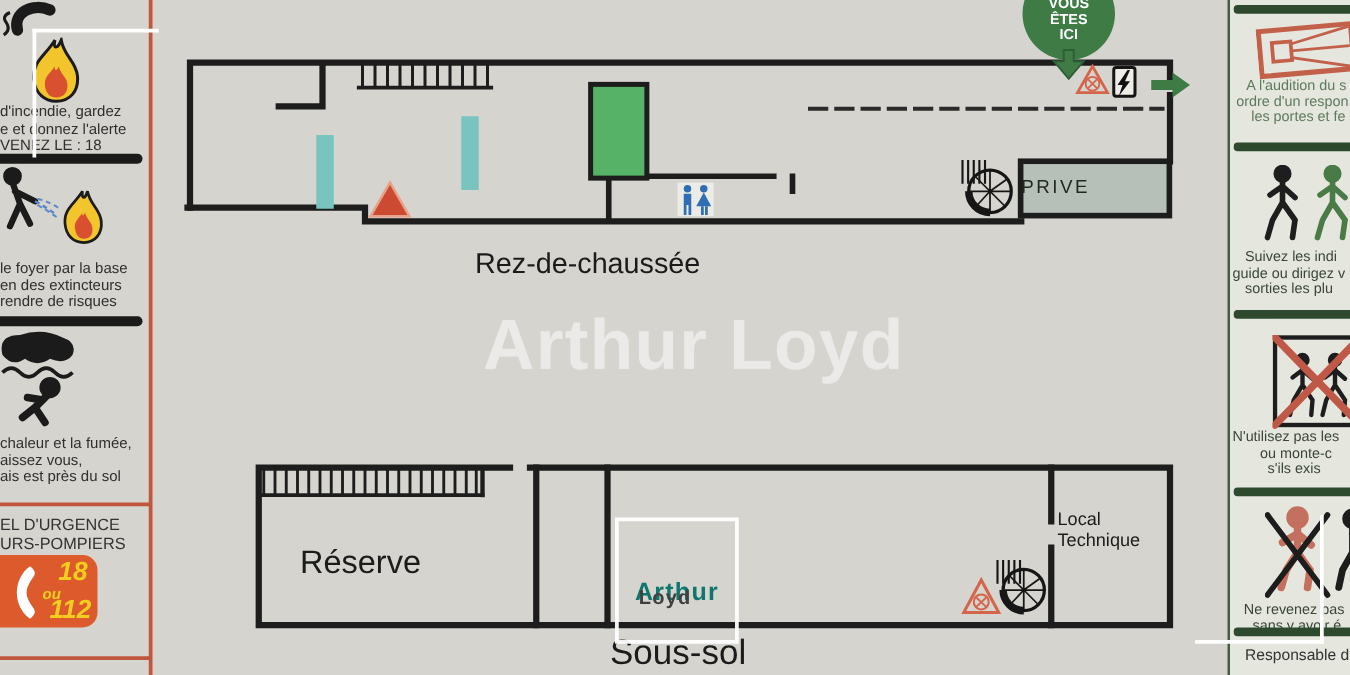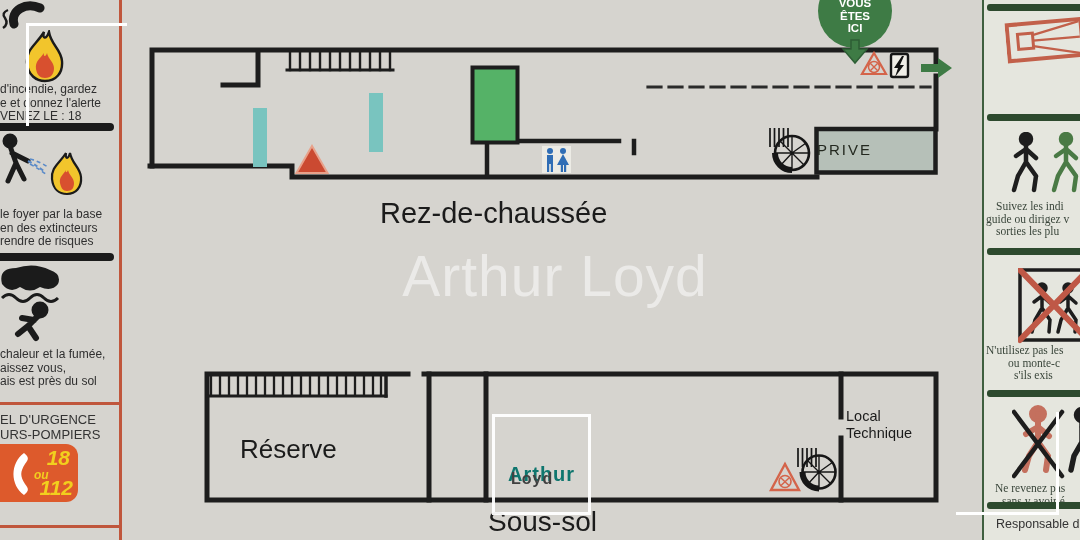--- a/index.html
+++ b/index.html
@@ -14,39 +14,39 @@
   #left-panel{left:0;top:0;width:142px;height:540px;overflow:hidden;}
   .lp-text{color:#2f2f2f;font-size:12px;line-height:13.5px;white-space:nowrap;}
   .lp-bar{left:-10px;width:124px;height:8px;background:#1b1b1b;border-radius:4px;}
   .orange-line{background:#c0563c;height:3px;}
   #left-border{left:119px;top:0;width:3px;height:540px;background:#c0563c;}
   #emergency-box{left:-12px;top:444px;width:90px;height:58px;background:#dd5a2c;border-radius:12px;}
   .num{color:#f2cf1e;font-style:italic;font-weight:700;line-height:1;}
   .em-title{color:#333;font-size:13px;line-height:14.5px;font-weight:400;white-space:nowrap;}
   
   .plan-label{color:#1b1b1b;text-align:left;}
-  #rez-label{left:380px;top:197px;width:354px;font-size:29px;}
+  #rez-label{left:380px;top:197px;width:354px;font-size:23px;}
   #soussol-label{left:488px;top:506px;width:204px;font-size:28px;}
   #prive-label{left:817px;top:141px;width:119px;font-size:15px;letter-spacing:2px;color:#23281f;}
   #reserve-label{left:240px;top:434px;width:162px;font-size:26px;}
   #local-label{left:846px;top:408px;width:92px;font-size:14.5px;line-height:17px;}
   #yah-label{left:822px;top:-3px;width:66px;text-align:center;color:#fff;font-weight:700;font-size:11.5px;line-height:12.5px;}
   
-  #watermark{left:340px;top:243px;width:430px;text-align:center;font-size:57px;font-weight:400;
+  #watermark{left:340px;top:243px;width:430px;text-align:center;font-size:57px;font-weight:700;
     color:rgba(255,255,255,0.52);letter-spacing:1px;white-space:nowrap;}
   #logo-box{left:492px;top:414px;width:93px;height:95px;border:3px solid rgba(255,255,255,0.95);}
   #logo-box .l1{position:absolute;left:13px;top:46px;color:#0f766e;font-size:20px;font-weight:700;letter-spacing:1px;}
   #logo-box .l2{position:absolute;left:16px;top:53px;color:#404040;font-size:16px;font-weight:700;letter-spacing:1px;}
   
   #right-panel{left:982px;top:0;width:98px;height:540px;overflow:hidden;
     background:#e5e6de;border-left:2px solid #3f5f3f;}
   .rp-bar{left:3px;width:110px;height:7px;background:#2d4a2e;border-radius:3px;}
   .rp-text{white-space:nowrap;font-size:11.5px;line-height:12.5px;}
   .rp-green{color:#5d7a5d;}
-  .rp-dark{color:#39453a;font-family:Liberation Serif, serif;}
+  .rp-dark{color:#39453a;}
   
   #bracket-tl{left:26px;top:23px;width:98px;height:100px;border-left:3px solid #fff;border-top:3px solid #fff;}
   #bracket-br{left:956px;top:412px;width:100px;height:100px;border-right:3px solid #fff;border-bottom:3px solid #fff;}
 </style>
 </head>
 <body>
 
 <svg class="abs" style="left:0;top:0;" width="1080" height="540" viewBox="0 0 1080 540">
 
   <g stroke="#1d1d1d" fill="none" stroke-linecap="square">
@@ -217,20 +217,25 @@
 <div class="abs" id="right-panel">
   <div class="abs rp-bar" style="top:4px"></div>
 
   <svg class="abs" style="left:22px;top:16px;transform:rotate(-5deg)" width="80" height="48" viewBox="0 0 80 48">
     <g stroke="#c2604a" fill="none">
       <rect x="2" y="6" width="74" height="36" stroke-width="4"></rect>
       <rect x="12" y="16" width="15" height="15" stroke-width="3"></rect>
       <path d="M27,18 L74,8 M27,29 L74,40 M27,23.5 H74" stroke-width="2.2"></path>
     </g>
   </svg>
+  <div class="abs rp-text rp-green" style="left:5px;top:63px">
+    <div style="margin-left:8px">A l'audition du s</div>
+    <div>ordre d'un respon</div>
+    <div style="margin-left:12px">les portes et fe</div>
+  </div>
   <div class="abs rp-bar" style="top:114px"></div>
 
   <svg class="abs" style="left:26px;top:132px" width="72" height="66" viewBox="0 0 72 66">
     <g stroke="#1e1e1e" stroke-width="4.5" stroke-linecap="round" fill="none">
       <circle cx="16" cy="7" r="5" fill="#1e1e1e"></circle>
       <path d="M16,12 L16,30 M16,30 L26,44 M26,44 L24,58 M16,30 L8,44 L4,58 M16,17 L26,26 M16,17 L6,24"></path>
     </g>
     <g stroke="#4a7a45" stroke-width="4.5" stroke-linecap="round" fill="none" transform="translate(40,0)">
       <circle cx="16" cy="7" r="5" fill="#4a7a45"></circle>
       <path d="M16,12 L16,30 M16,30 L26,44 M26,44 L24,58 M16,30 L8,44 L4,58 M16,17 L26,26 M16,17 L6,24"></path>

